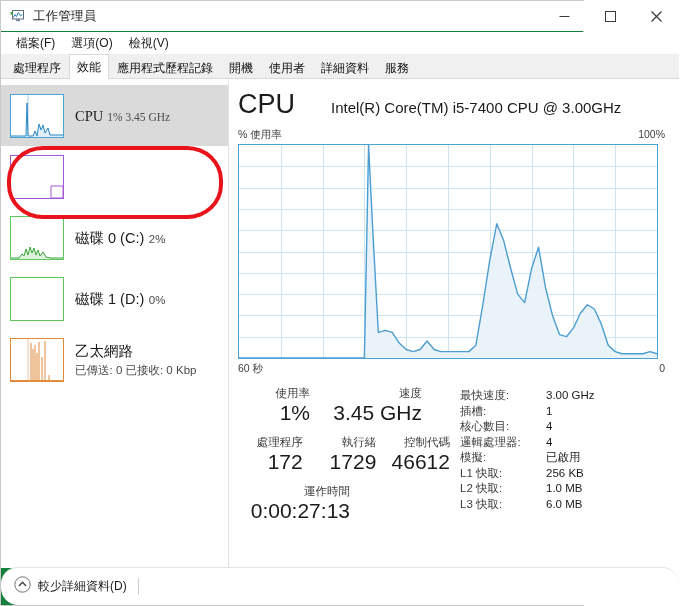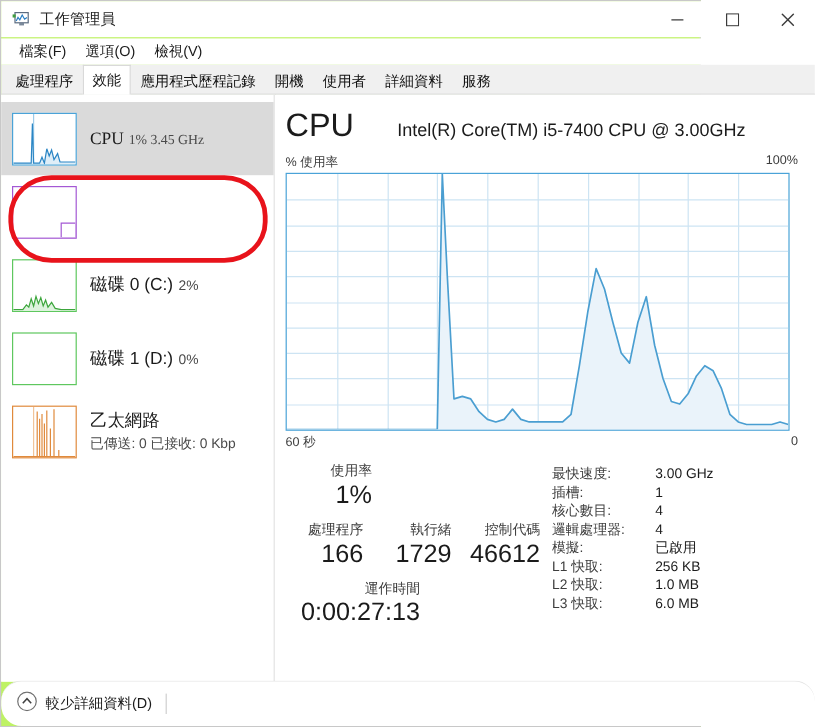--- a/index.html
+++ b/index.html
@@ -5,21 +5,21 @@
   * { box-sizing: border-box; margin: 0; padding: 0; }
   html, body {
     width: 680px; height: 606px;
     background: #ffffff;
     font-family: "Liberation Sans", "DejaVu Sans", sans-serif;
     overflow: hidden;
   }
   #app {
     position: relative;
     width: 584px; height: 606px;
-    background: #bef264;
+    background: #15803d;
     border: 1px solid #c8c8c8;
   }
 
   
   .titlebar {
     position: absolute; top: 0; left: 0;
     width: 678px; height: 30px;
     background: #ffffff;
     display: flex; align-items: center;
   }
@@ -377,26 +377,30 @@
 
       <div class="stats">
 
         <div class="stats-left">
 
           <div class="stat-row">
             <div class="stat-block w1">
               <div class="stat-label">使用率</div>
               <div class="stat-value">1%</div>
             </div>
+            <div class="stat-block w2">
+              <div class="stat-label">速度</div>
+              <div class="stat-value">3.45 GHz</div>
+            </div>
           </div>
 
           <div class="stat-row">
             <div class="stat-block w1">
               <div class="stat-label">處理程序</div>
-              <div class="stat-value">166</div>
+              <div class="stat-value">172</div>
             </div>
             <div class="stat-block w3">
               <div class="stat-label">執行緒</div>
               <div class="stat-value">1729</div>
             </div>
             <div class="stat-block w3">
               <div class="stat-label">控制代碼</div>
               <div class="stat-value">46612</div>
             </div>
           </div>

